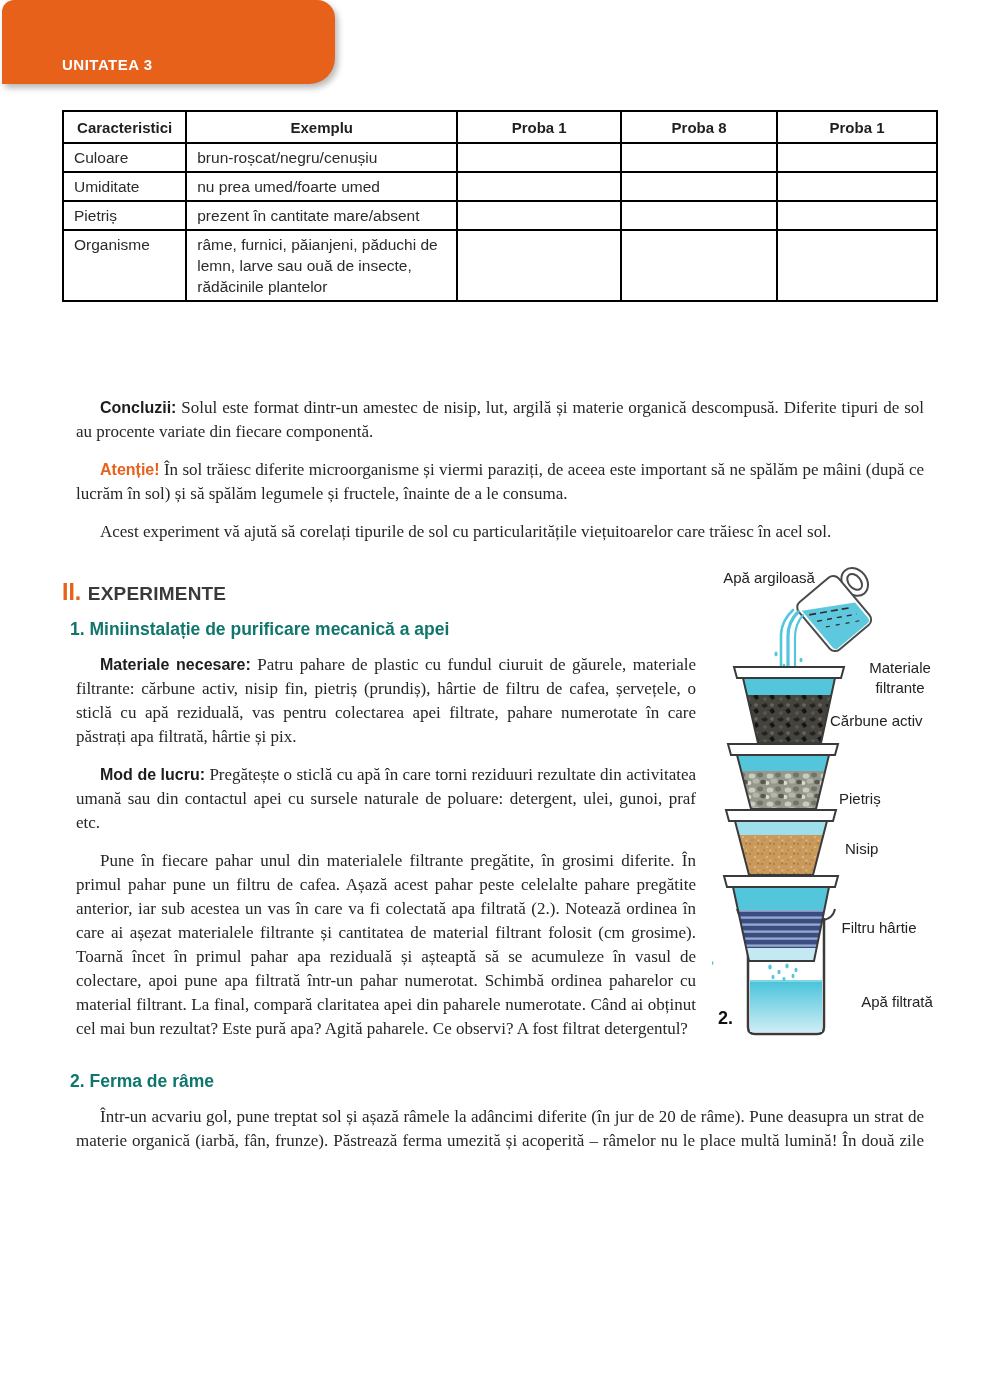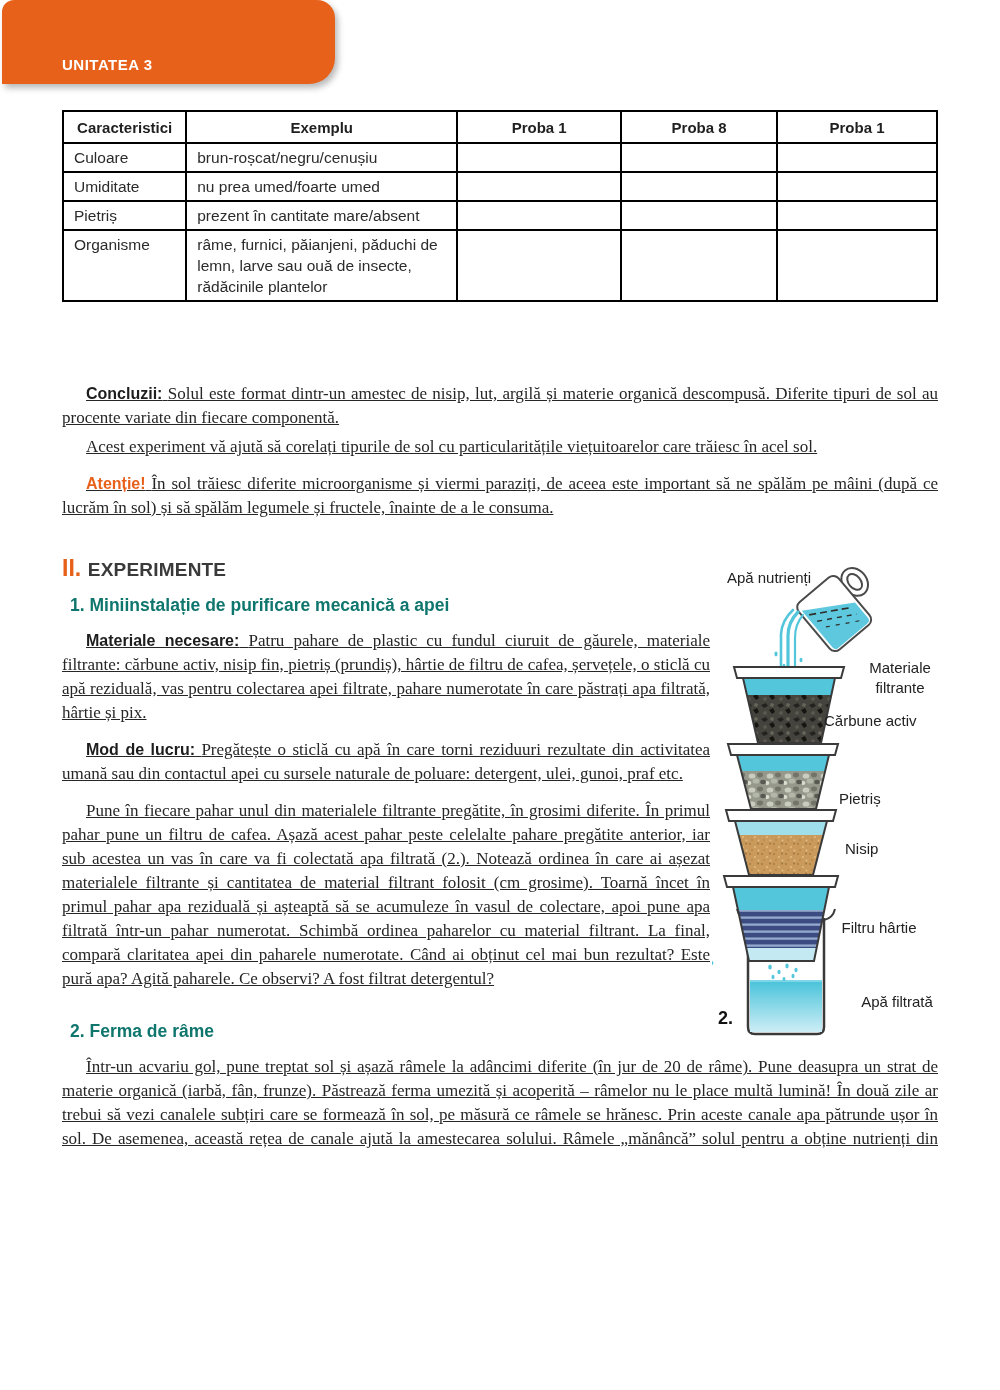--- a/index.html
+++ b/index.html
@@ -17,21 +17,21 @@
   table.obs{position:absolute;left:62px;top:110px;width:876px;border-collapse:collapse;
     font-family:"Liberation Sans",sans-serif;table-layout:fixed;}
   table.obs th,table.obs td{border:2px solid #000000;padding:3px 10px;vertical-align:top;}
   table.obs th{font-size:15px;font-weight:bold;color:#1f1f1f;text-align:center;height:24px;vertical-align:middle;}
   table.obs td{font-size:15.5px;color:#2b2b2b;line-height:21px;}
   .c0{width:121px}.c1{width:266px}.c2{width:161px}.c3{width:153px}.c4{width:157px}
   tr.h1{height:64px} tr.h2{height:24px} 
 
   
   .content{position:absolute;left:62px;top:382px;width:876px;}
-  .para{text-align:justify;text-indent:24px;font-size:17px;line-height:24px;margin:0;text-decoration:underline;}
+  .para{text-align:justify;text-indent:24px;font-size:17px;line-height:24px;margin:14px;}
   .lead{font-family:"Liberation Sans",sans-serif;font-weight:bold;font-size:16px;color:#1d1d1d;}
   .lead.orange{color:#E8611B;}
   .mt6{margin-top:5px}.mt14{margin-top:13px}
   h2.sec{margin:34px 0 8px 0;font-family:"Liberation Sans",sans-serif;}
   h2.sec .numeral{color:#E8611B;font-size:23px;font-weight:bold;}
   h2.sec .sec-title{color:#3a3a3a;font-size:19px;font-weight:bold;letter-spacing:.2px;}
   h3.sub{margin:13px 0 0 8px;font-family:"Liberation Sans",sans-serif;font-size:17.5px;
     font-weight:bold;color:#0f766e;}
   .col-narrow{width:648px;}
 
@@ -102,23 +102,23 @@
       <td></td>
       <td></td>
     </tr>
   </tbody>
     </table>
 
   <div class="content">
 
     <p class="para"><span class="lead">Concluzii:</span> <span>Solul este format dintr-un amestec de nisip, lut, argilă și materie organică descompusă. Diferite tipuri de sol au procente variate din fiecare componentă.</span></p>
 
+    <p class="para mt14"><span class="lead orange">Atenție!</span> <span>În sol trăiesc diferite microorganisme și viermi paraziți, de aceea este important să ne spălăm pe mâini (după ce lucrăm în sol) și să spălăm legumele și fructele, înainte de a le consuma.</span></p>
+
     <p class="para mt6">Acest experiment vă ajută să corelați tipurile de sol cu particularitățile viețuitoarelor care trăiesc în acel sol.</p>
-
-    <p class="para mt14"><span class="lead orange">Atenție!</span> <span>În sol trăiesc diferite microorganisme și viermi paraziți, de aceea este important să ne spălăm pe mâini (după ce lucrăm în sol) și să spălăm legumele și fructele, înainte de a le consuma.</span></p>
 
     <h2 class="sec"><span class="numeral">II.</span> <span class="sec-title">EXPERIMENTE</span></h2>
 
     <div class="col-narrow">
       <h3 class="sub">1. Miniinstalație de purificare mecanică a apei</h3>
 
       <p class="para mt14"><span class="lead">Materiale necesare:</span> <span>Patru pahare de plastic cu fundul ciuruit de găurele, materiale filtrante: cărbune activ, nisip fin, pietriș (prundiș), hârtie de filtru de cafea, șervețele, o sticlă cu apă reziduală, vas pentru colectarea apei filtrate, pahare numerotate în care păstrați apa filtrată, hârtie și pix.</span></p>
 
       <p class="para mt14"><span class="lead">Mod de lucru:</span> <span>Pregătește o sticlă cu apă în care torni reziduuri rezultate din activitatea umană sau din contactul apei cu sursele naturale de poluare: detergent, ulei, gunoi, praf etc.</span></p>
 
@@ -250,23 +250,23 @@
         <ellipse cx="67" cy="410" rx="1.6" ry="2.3"></ellipse>
         <ellipse cx="75" cy="404" rx="1.7" ry="2.4"></ellipse>
         <ellipse cx="84" cy="408" rx="1.6" ry="2.3"></ellipse>
         <ellipse cx="61" cy="415" rx="1.5" ry="2.2"></ellipse>
         <ellipse cx="72" cy="417" rx="1.5" ry="2.1"></ellipse>
         <ellipse cx="81" cy="414" rx="1.5" ry="2.2"></ellipse>
         <ellipse cx="88," cy="401" rx="1.4" ry="2"></ellipse>
       </g>
     </svg>
 
-    <span class="fig-label center" style="left:2px;top:6px;width:110px">Apă nutrienți</span>
+    <span class="fig-label center" style="left:2px;top:6px;width:110px">Apă argiloasă</span>
     <span class="fig-label center" style="left:132px;top:96px;width:112px">Materiale filtrante</span>
-    <span class="fig-label" style="left:112px;top:149px;width:130px;white-space:nowrap">Cărbune activ</span>
+    <span class="fig-label" style="left:118px;top:149px;width:130px;white-space:nowrap">Cărbune activ</span>
     <span class="fig-label" style="left:127px;top:227px;white-space:nowrap">Pietriș</span>
     <span class="fig-label" style="left:133px;top:277px;white-space:nowrap">Nisip</span>
     <span class="fig-label center" style="left:127px;top:356px;width:80px">Filtru hârtie</span>
     <span class="fig-label center" style="left:139px;top:430px;width:92px">Apă filtrată</span>
     <span class="fig-num" style="left:6px;top:446px">2.</span>
   </div>
 
 
 </div>
 

